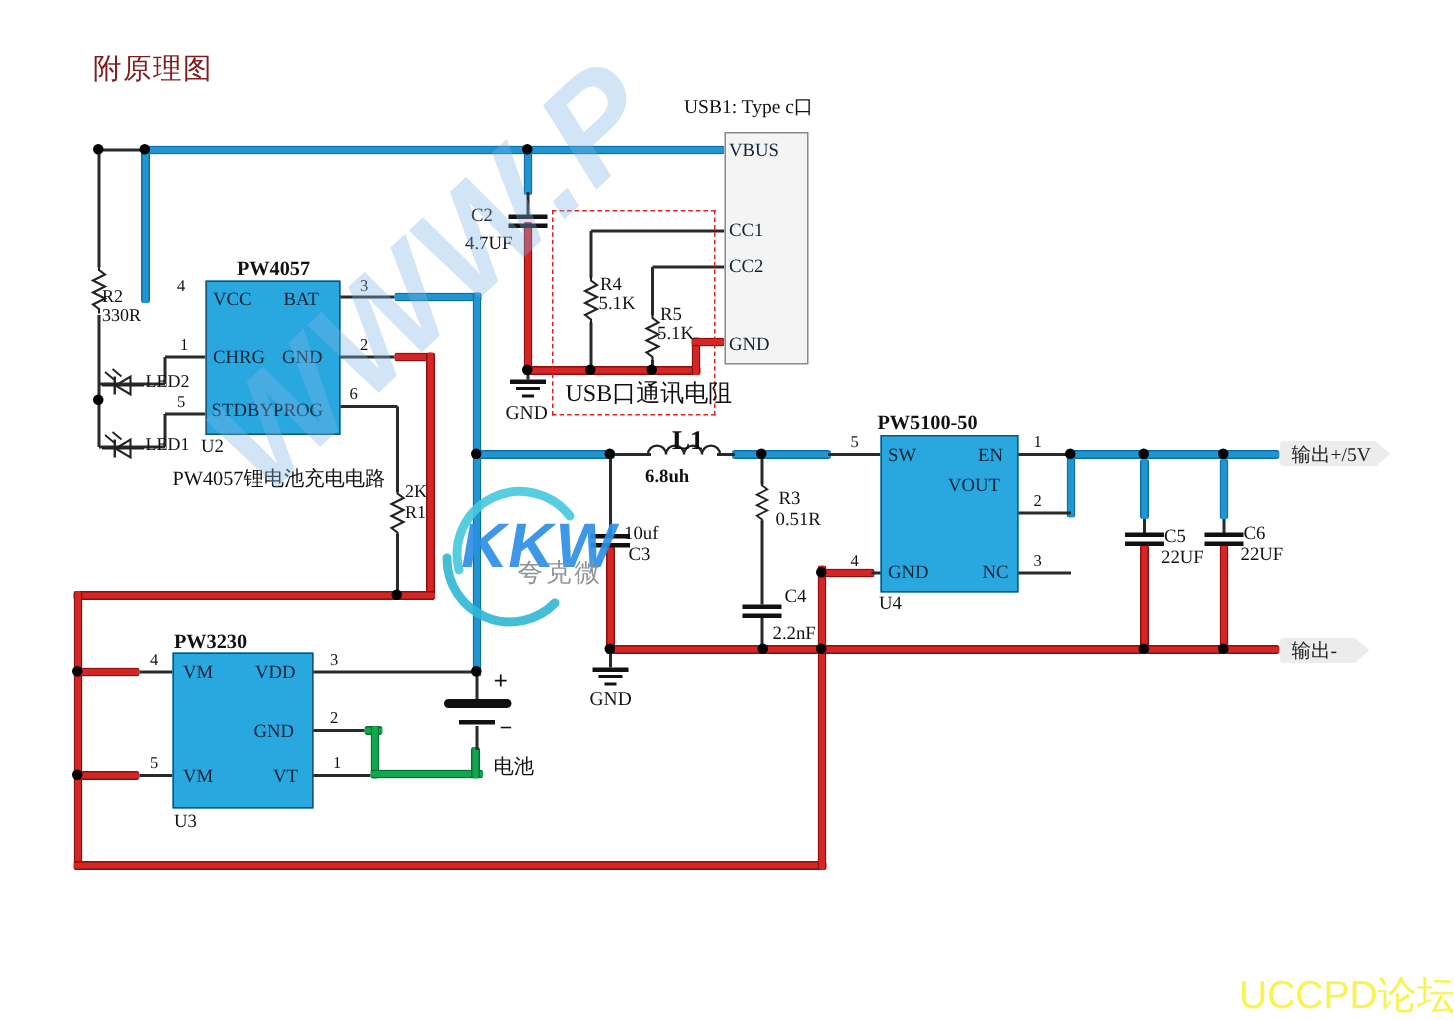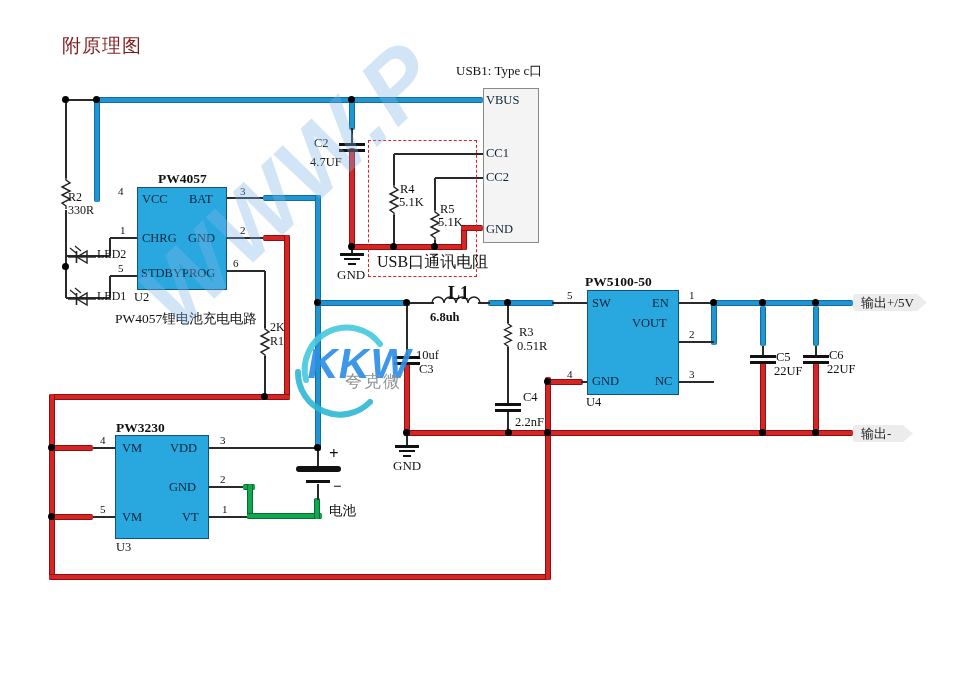--- a/index.html
+++ b/index.html
@@ -302,14 +302,15 @@
 
   <div class="wm-diag">WWW.P</div>
   <div class="kkw">
     <svg width="160" height="84" viewBox="0 0 160 84" style="left:0;top:0;">
       <path d="M 28 52 A 42 42 0 0 1 102 16" fill="none" stroke="#45c8de" stroke-width="6" stroke-linecap="round" opacity="0.9"></path>
       <path d="M 20 44 A 42 42 0 0 0 92 74" fill="none" stroke="#2fb6d4" stroke-width="6" stroke-linecap="round" opacity="0.9"></path>
     </svg>
     <span class="kkw-text">KKW</span>
     <span class="kkw-sub">夸克微</span>
   </div>
+  <div class="forum">UCCPD论坛</div>
 
 </div>
 
 </body></html>

